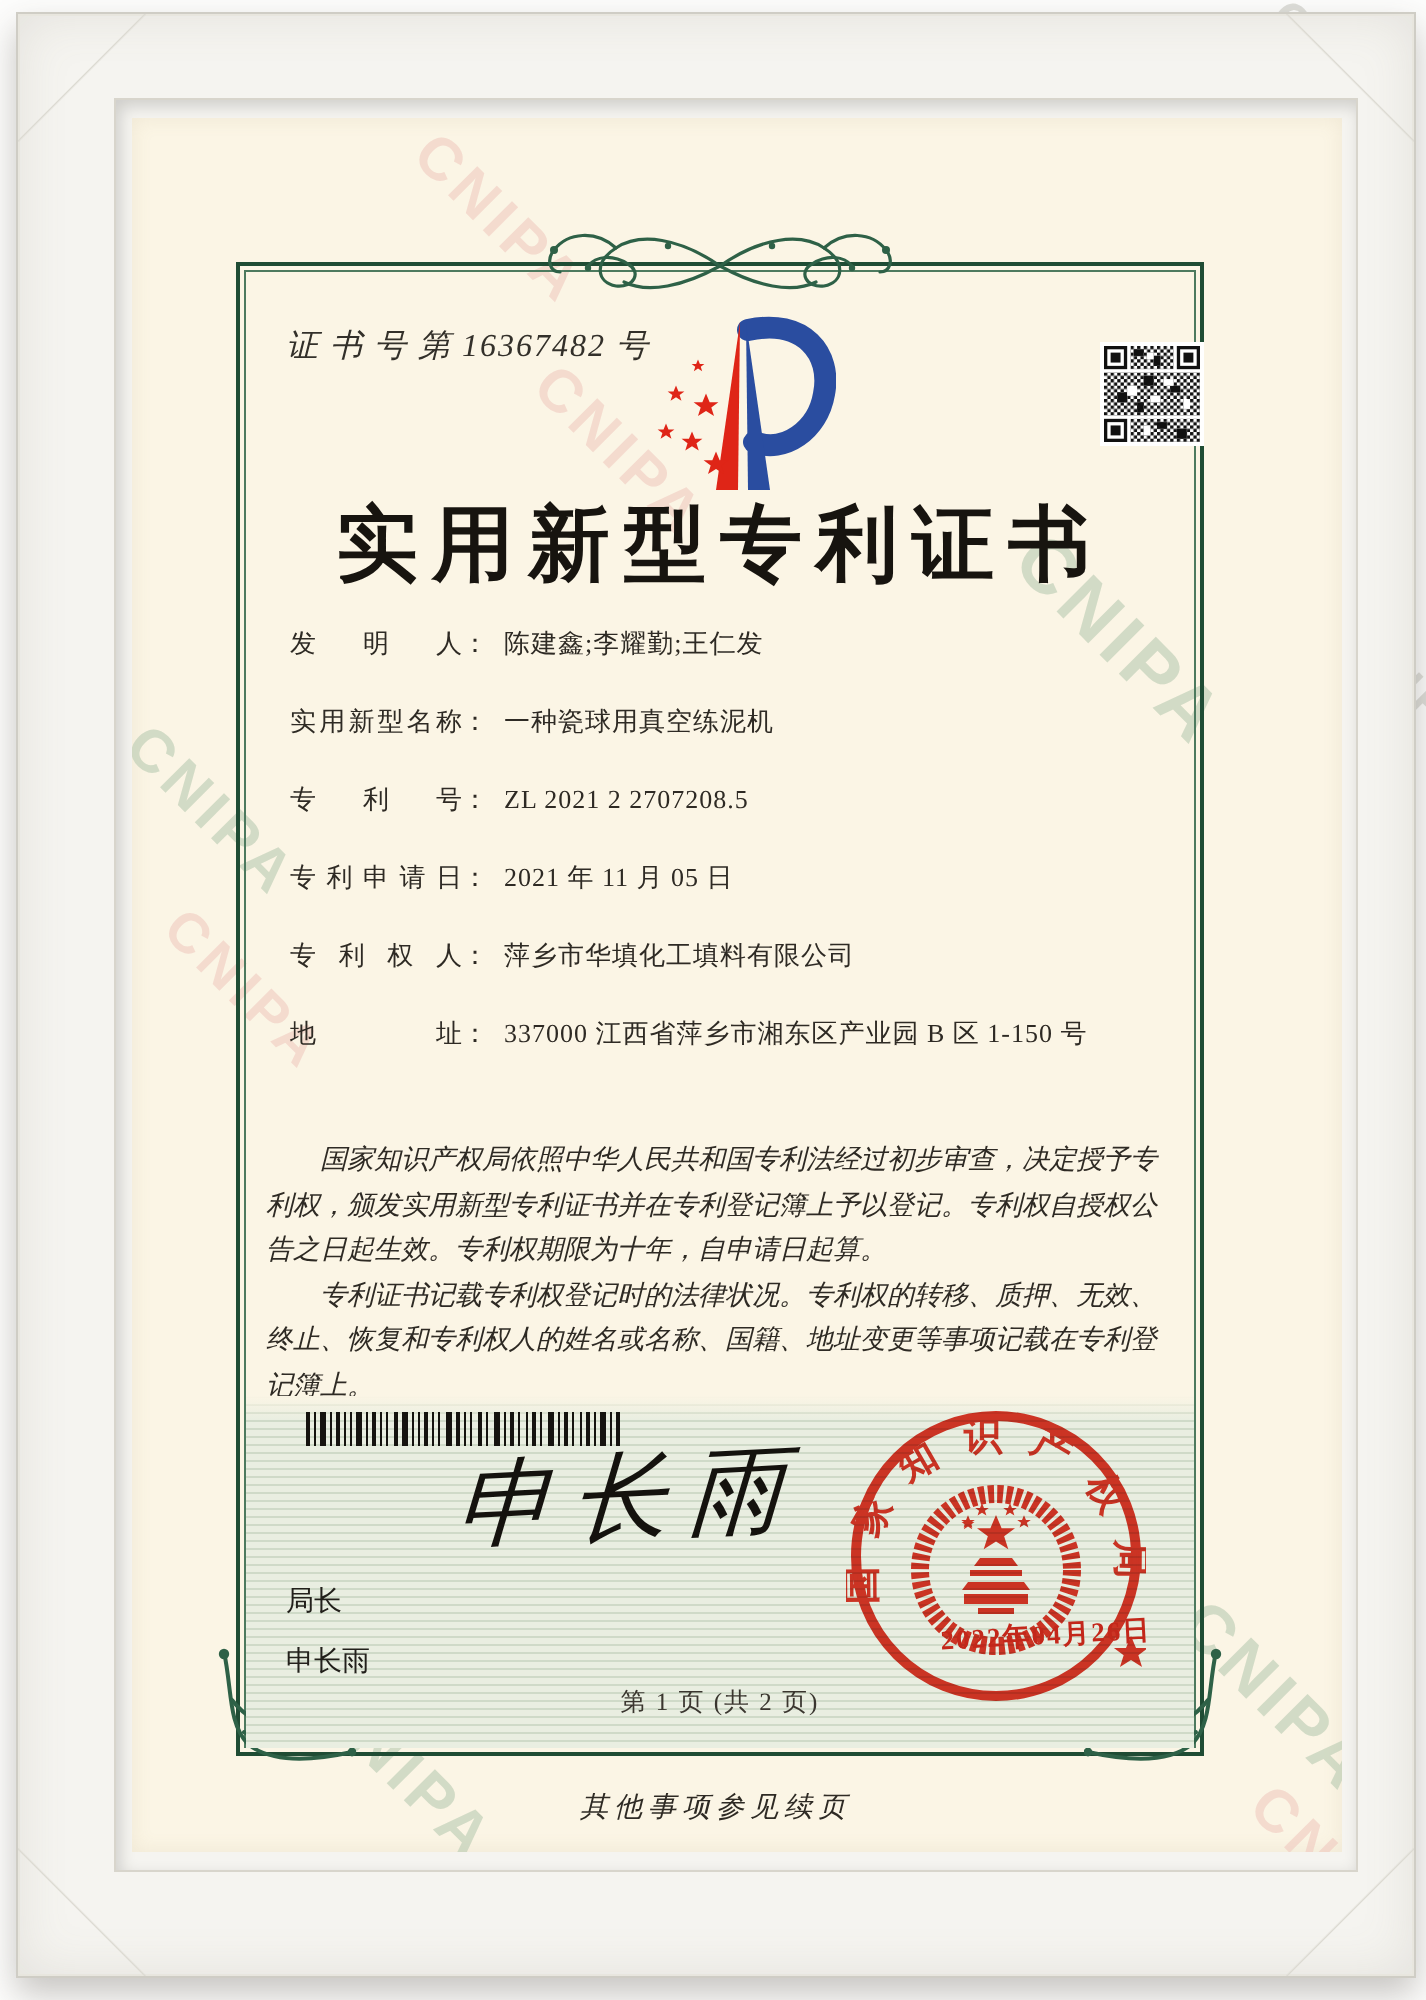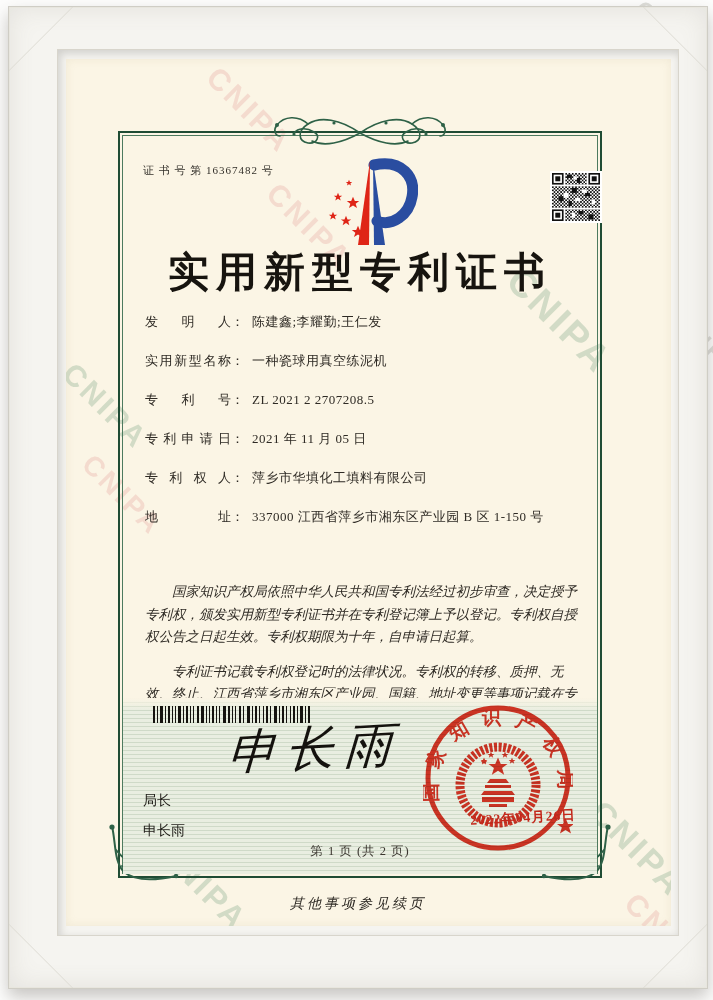--- a/index.html
+++ b/index.html
@@ -23,37 +23,37 @@
              box-shadow:inset 2px 3px 8px rgba(0,0,0,.16);}
 
   
   .paper{position:absolute;left:57px;top:52px;right:36px;bottom:62px;background:#fbf5e5;overflow:hidden;
          box-shadow:inset 0 0 10px rgba(160,140,90,.12);}
 
   
   .cert-frame{position:absolute;left:52px;top:72px;width:480px;height:743px;border:2px solid #1f4c34;}
   .cert-frame-inner{position:absolute;inset:2px;border:1px solid #4d7a5f;pointer-events:none;}
 
-  .cert-no{position:absolute;left:23px;top:30px;font-size:11px;letter-spacing:1px;color:#33302a;}
+  .cert-no{position:absolute;left:23px;top:30px;font-size:16px;letter-spacing:1px;color:#33302a;font-style:italic;}
   .logo{position:absolute;left:204px;top:22px;width:94px;height:94px;}
   .qr{position:absolute;left:430px;top:38px;width:48px;height:48px;background:#fff;padding:2px;}
   .title{position:absolute;left:0;top:112px;width:100%;text-align:center;font-size:41px;font-weight:bold;
          letter-spacing:7px;color:#17140f;}
 
   .fields{position:absolute;left:25px;top:180px;width:438px;font-size:13px;color:#2e2a24;}
   .frow{display:flex;margin-bottom:21px;line-height:18px;white-space:nowrap;}
   .flabel-in{display:inline-block;width:86px;text-align:justify;text-align-last:justify;}
   .fcolon{margin-right:8px;}
   .fvalue{letter-spacing:.5px;}
   .gval{display:inline-block;width:152px;}
   .flabel2{margin-left:10px;}
 
   .paras{position:absolute;left:13px;top:436px;width:456px;font-size:13.5px;line-height:22.5px;
          color:#2e2a24;font-style:italic;}
-  .paras p{margin:12px;text-indent:2em;}
+  .paras p{margin:0;text-indent:2em;}
 
   .band{position:absolute;left:3px;right:3px;top:565px;bottom:2px;
         background:repeating-linear-gradient(180deg,#cfdac8 0 1px,#e9eee1 1px 4px);}
   .band-fade{position:absolute;left:0;right:0;top:0;height:12px;
              background:linear-gradient(#fbf5e5,rgba(251,245,229,0));}
 
   .barcode{position:absolute;left:33px;top:573px;width:158px;height:17px;}
   .director{position:absolute;left:23px;top:624px;font-size:14px;line-height:30px;
             font-family:"Liberation Sans","DejaVu Sans",sans-serif;color:#22201b;margin-top:28px;}
   .signature{position:absolute;left:108px;top:582px;width:250px;font-size:48px;letter-spacing:10px;
@@ -224,21 +224,21 @@
             <span class="fvalue">萍乡市华填化工填料有限公司</span>
           </div>
           <div class="frow">
             <span class="flabel"><span class="flabel-in">地址</span><span class="fcolon">：</span></span>
             <span class="fvalue">337000 江西省萍乡市湘东区产业园 B 区 1-150 号</span>
           </div>
         </div>
 
         <div class="paras">
           <p>国家知识产权局依照中华人民共和国专利法经过初步审查，决定授予专利权，颁发实用新型专利证书并在专利登记簿上予以登记。专利权自授权公告之日起生效。专利权期限为十年，自申请日起算。</p>
-          <p>专利证书记载专利权登记时的法律状况。专利权的转移、质押、无效、终止、江西省萍乡市湘东区产业园、国籍、地址变更等事项记载在专利登记簿上。</p>
+          <p>专利证书记载专利权登记时的法律状况。专利权的转移、质押、无效、终止、恢复和专利权人的姓名或名称、国籍、地址变更等事项记载在专利登记簿上。</p>
         </div>
 
         <div class="band">
             <div class="band-fade"></div>
           </div>
 
         <svg class="barcode" viewBox="0 0 158 17" preserveAspectRatio="none">
           <g fill="#15130f">
             <rect x="0" width="2" height="17"></rect>
               <rect x="4" width="1" height="17"></rect>

